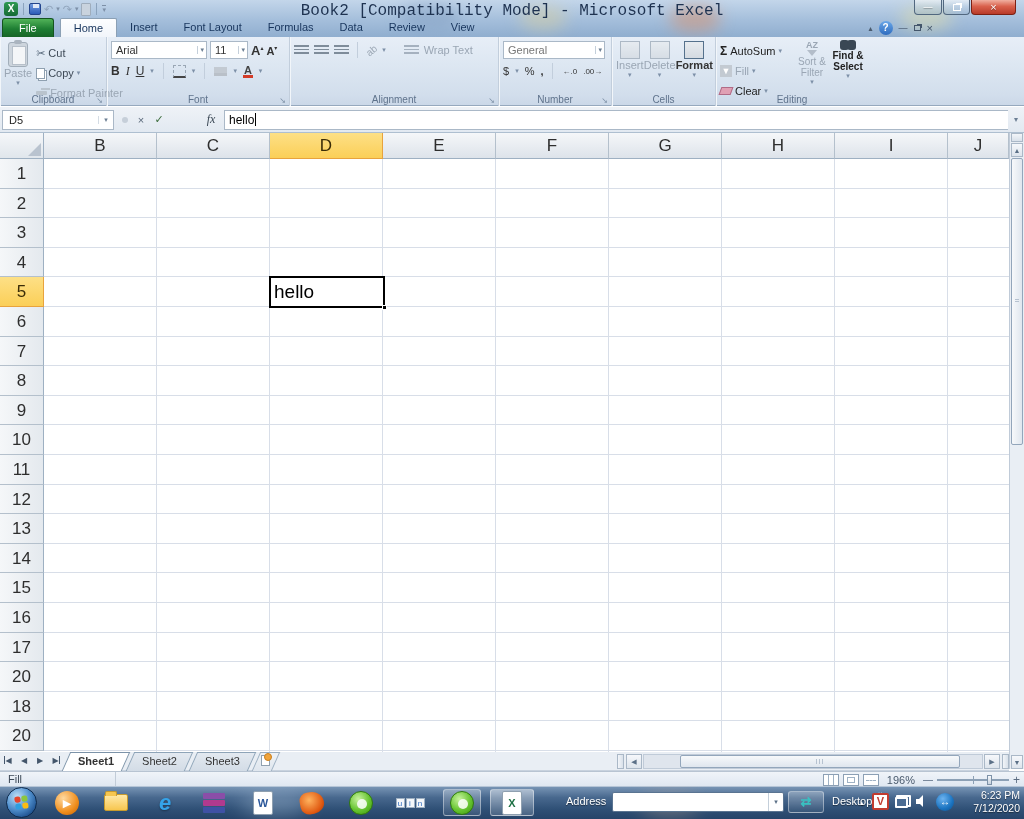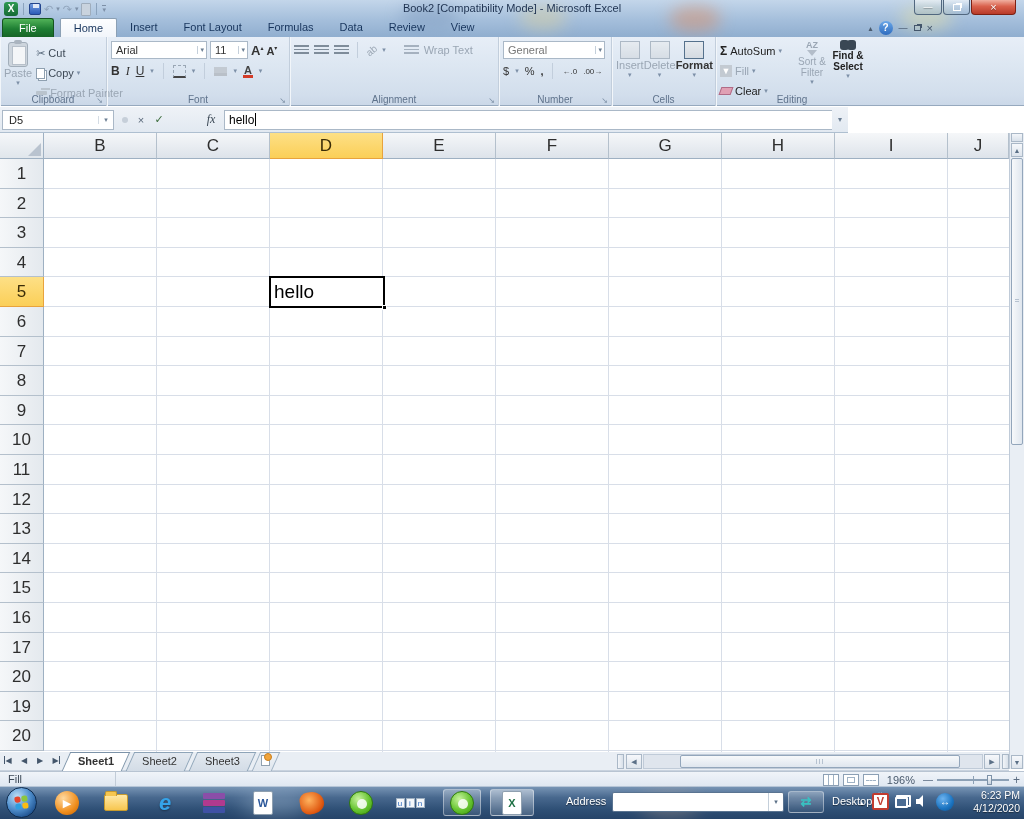--- a/index.html
+++ b/index.html
@@ -6,21 +6,21 @@
   html,body{width:1024px;height:819px;overflow:hidden;}
   body{font-family:"Liberation Sans",sans-serif;font-size:11px;color:#3e4a57;}
   #win{position:relative;width:1024px;height:819px;background:#fff;overflow:hidden;}
 
   
   #glass{position:absolute;left:0;top:0;width:1024px;height:37px;
     background:linear-gradient(#c3d6ea,#a4bedb 55%,#90aecf);overflow:hidden;}
   .blob{position:absolute;filter:blur(8px);opacity:.5;border-radius:45%;}
   #titlebar{position:absolute;left:0;top:0;width:1024px;height:18px;}
   #title-text{position:absolute;left:50%;top:2px;transform:translateX(-50%);
-    font-size:11px;color:#1e3250;white-space:nowrap;}
+    font-size:16px;color:#1e3250;white-space:nowrap;font-family:Liberation Mono, monospace;}
   #qat{position:absolute;left:4px;top:1px;height:16px;display:flex;align-items:center;gap:3px;}
   .qat-glyph{font-size:11px;color:#8fa3ba;}
   .excel-logo{width:14px;height:14px;background:linear-gradient(#2f9a52,#156a35);border-radius:3px;
     color:#fff;font-size:10px;font-weight:bold;text-align:center;line-height:14px;}
   .floppy{width:12px;height:12px;background:linear-gradient(#6f9ae0,#2d5cb8);border:1px solid #23448c;border-radius:2px;position:relative;}
   .floppy:before{content:"";position:absolute;left:3px;top:0;width:6px;height:4px;background:#dfe8f8;}
   .doc-gray{width:10px;height:13px;background:#c9d3de;border:1px solid #9fadbc;border-radius:1px;}
   .tiny-caret{font-size:7px;color:#7d90a7;}
   .qat-sep{width:1px;height:12px;background:#8ba3bd;margin:0 2px;}
   #win-buttons{position:absolute;right:8px;top:0;display:flex;}
@@ -75,21 +75,21 @@
   .under-g{text-decoration:underline;font-size:12px;color:#333;}
   .merge-icon{width:16px;height:11px;border:1px solid #98a6b4;background:linear-gradient(transparent 3px,#9fc3e8 3px,#9fc3e8 8px,transparent 8px);opacity:.7;}
   .eraser{width:12px;height:8px;background:#e0a0b4;border:1px solid #b06b86;transform:skewX(-20deg);}
   .fillbox{width:12px;height:12px;background:#c3cad2;color:#fff;font-size:9px;text-align:center;line-height:12px;}
   .binoc{width:16px;height:10px;position:relative;}
   .binoc:before,.binoc:after{content:"";position:absolute;top:0;width:9px;height:10px;border-radius:3px;background:#3a4754;}
   .binoc:before{left:0}.binoc:after{right:0}
   .funnel{width:0;height:0;border-left:5px solid transparent;border-right:5px solid transparent;border-top:6px solid #b3bdc9;}
 
   
-  #fbar{position:absolute;left:0;top:107px;width:848px;height:26px;background:linear-gradient(#eef2f7,#e2e9f1);
+  #fbar{position:absolute;left:0;top:107px;width:1024px;height:26px;background:linear-gradient(#eef2f7,#e2e9f1);
     border-bottom:1px solid #aebfd0;display:flex;align-items:center;}
   #namebox{margin-left:2px;width:112px;height:20px;background:#fff;border:1px solid #aab8c7;display:flex;align-items:center;}
   #namebox .nb-text{padding-left:6px;font-size:11px;color:#222;flex:1;}
   #namebox .nb-caret{width:15px;text-align:center;font-size:7px;color:#6c7f94;border-left:1px solid #d4dce4;}
   .fb-btn{width:18px;text-align:center;font-size:11px;color:#5c6b7c;}
   .fb-dot{width:6px;height:6px;border-radius:50%;background:#c6cfd9;margin:0 4px 0 8px;}
   .fx{font-style:italic;font-family:"Liberation Serif",serif;color:#3a4754;font-size:12px;margin-left:34px;}
   #fb-input{flex:1;height:20px;background:#fff;border:1px solid #aab8c7;border-right:none;margin-left:4px;
     display:flex;align-items:center;padding-left:4px;font-size:12px;color:#000;}
   .caret-line{width:1px;height:13px;background:#000;margin-left:1px;}
@@ -457,21 +457,21 @@
       <div class="rh">9</div>
       <div class="rh">10</div>
       <div class="rh">11</div>
       <div class="rh">12</div>
       <div class="rh">13</div>
       <div class="rh">14</div>
       <div class="rh">15</div>
       <div class="rh">16</div>
       <div class="rh">17</div>
       <div class="rh">20</div>
-      <div class="rh">19</div>
+      <div class="rh">18</div>
       <div class="rh">20</div>
     </div>
     <div id="cells">
       <div id="active-cell">
         <span>hello</span>
         <span id="fill-handle"></span>
       </div>
     </div>
   </div>
 
@@ -587,17 +587,17 @@
     <span class="tb-label" style="left:832px;">Desktop</span>
     <span class="tb-glyph" style="left:878px;top:2px;font-size:11px;">»</span>
     <span class="tb-glyph" style="left:860px;top:13px;font-size:7px;">▴</span>
 
     <span class="trayV">V</span>
     <span class="net"></span>
     <span class="spk"></span>
     <span class="tv">↔</span>
     <div id="clock">
       <div>6:23 PM</div>
-      <div>4/12/2020</div>
+      <div>7/12/2020</div>
     </div>
   </div>
 
 </div>
 
 </body></html>

